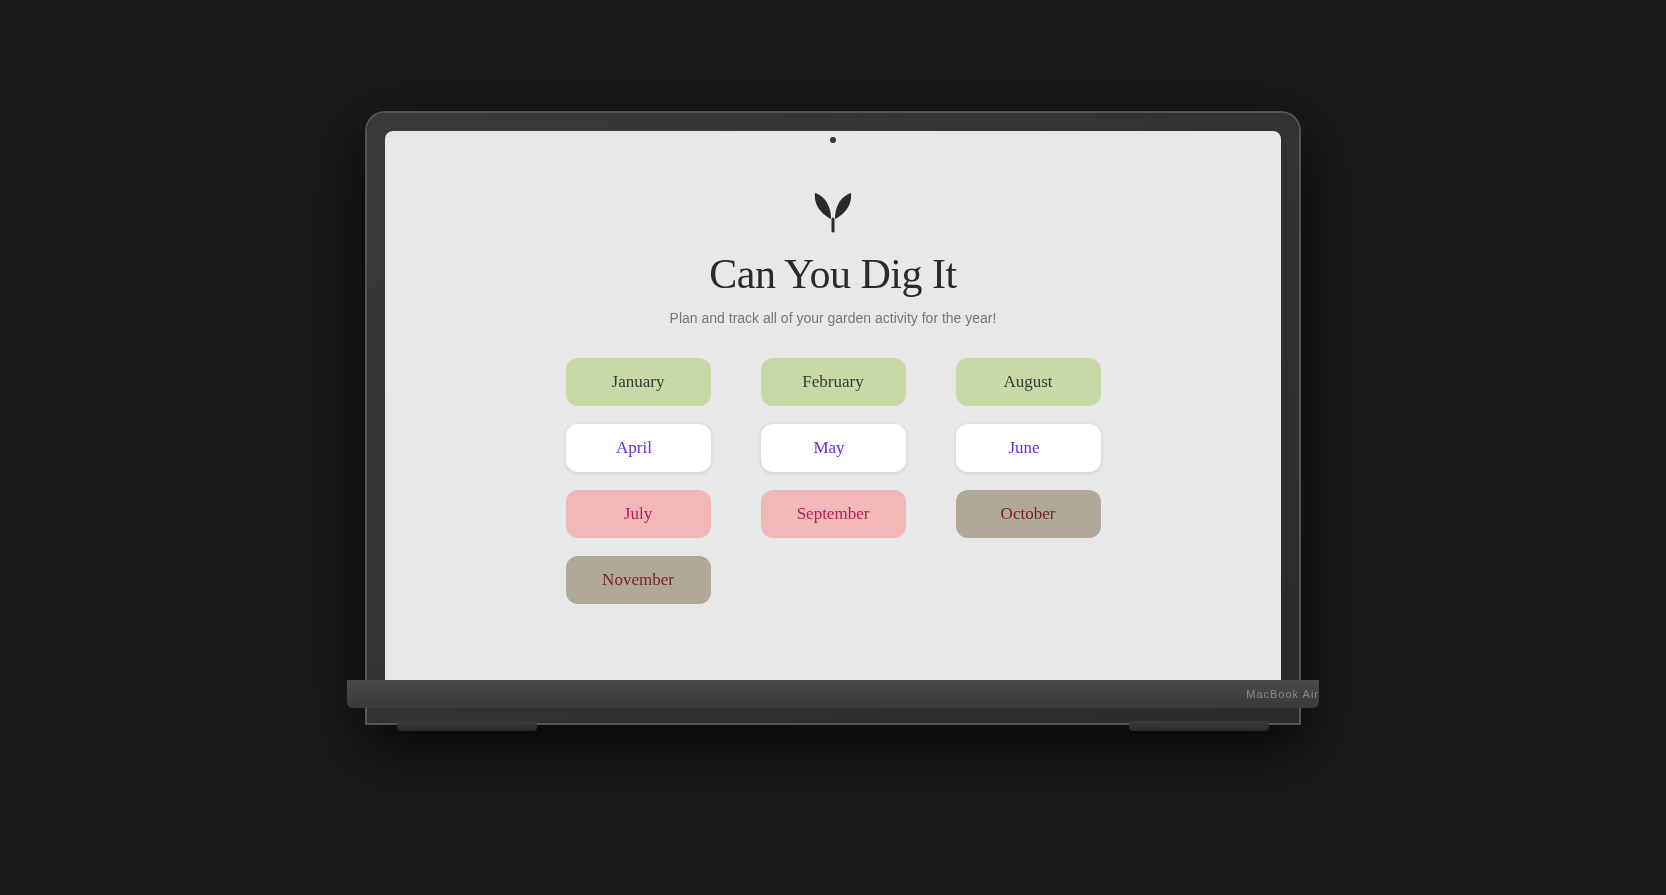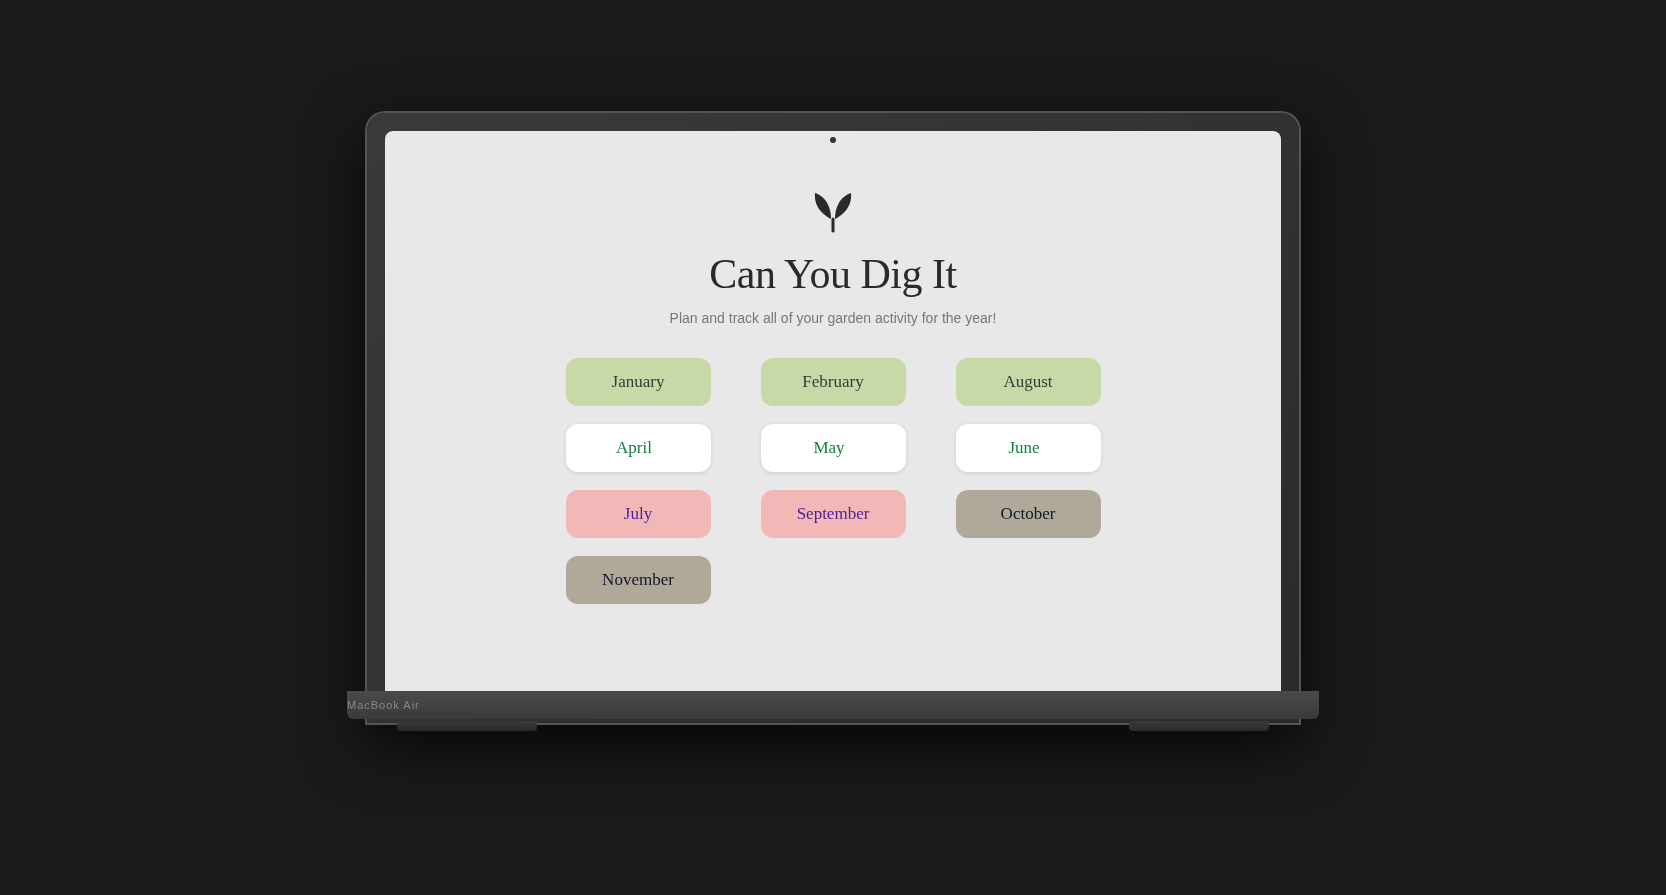--- a/index.html
+++ b/index.html
@@ -61,29 +61,29 @@
       background: #e8e8e8;
       display: flex;
       flex-direction: column;
       align-items: center;
       padding: 50px 20px 30px;
       overflow: hidden;
     }
 
     .laptop-base {
       position: absolute;
-      bottom: 4px;
+      bottom: 15px;
       left: -20px;
       right: -20px;
       height: 28px;
       background: linear-gradient(180deg, #4a4a4a, #3a3a3a);
       border-radius: 0 0 6px 6px;
       display: flex;
       align-items: center;
-      justify-content: flex-start;
+      justify-content: flex-end;
       margin-top: 25px;
     }
 
     .laptop-base-label {
       font-family: -apple-system, sans-serif;
       font-size: 11px;
       color: #888;
       letter-spacing: 1px;
     }
 
@@ -152,33 +152,33 @@
       transition: opacity 0.2s;
     }
 
     .month-green {
       background: #c8d9a8;
       color: #3a3a3a;
     }
 
     .month-white {
       background: #ffffff;
-      color: #15803d;
+      color: #6d28d9;
       box-shadow: 0 1px 4px rgba(0,0,0,0.12);
       padding-left: 12px;
     }
 
     .month-pink {
       background: #f2b8b8;
-      color: #4c1d95;
+      color: #be185d;
     }
 
     .month-gray {
       background: #b0a898;
-      color: #0f172a;
+      color: #7f1d1d;
     }
   </style>
 </head>
 <body>
 
 <div class="laptop-outer">
   <div class="laptop-body">
     <div class="screen-bezel">
       <div class="camera-dot"></div>
       <div class="screen-content">

